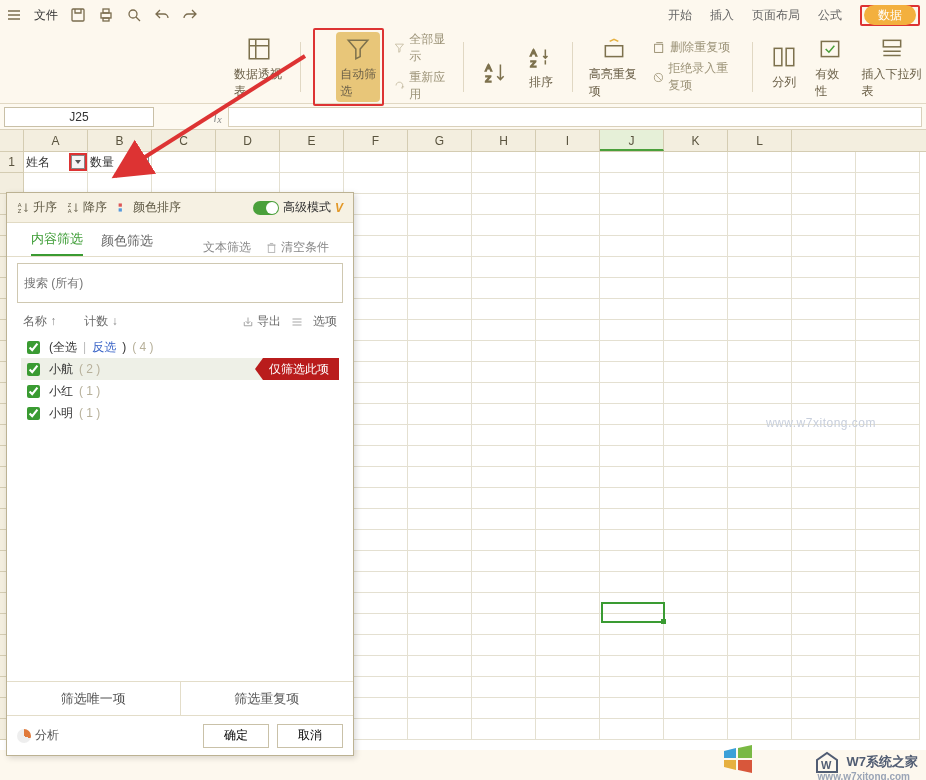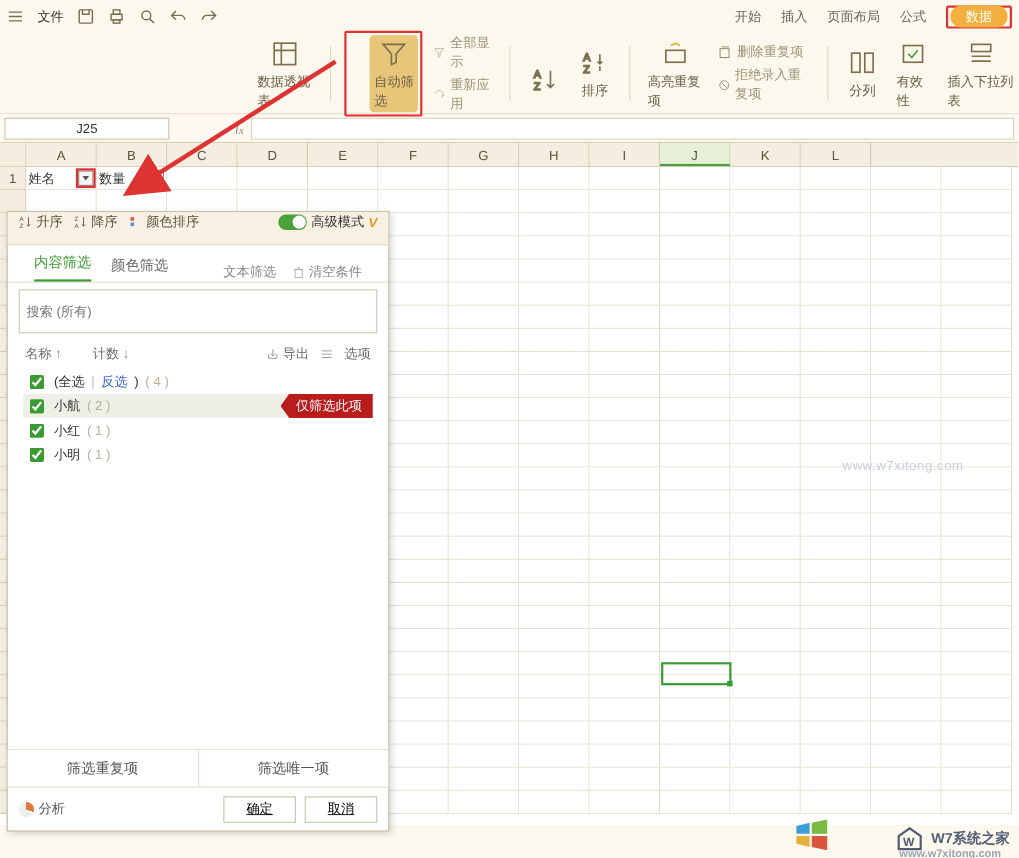--- a/index.html
+++ b/index.html
@@ -148,21 +148,21 @@
     height: 564px;
     background: #fff;
     border: 1px solid #bcb293;
     box-shadow: 2px 2px 6px rgba(0,0,0,0.15);
     display:flex; flex-direction:column;
   }
   .fp-top {
     height: 30px;
     background: #f6f1e3;
     border-bottom:1px solid #e1dac3;
-    display:flex; align-items:flex-start; gap:10px; padding:0 10px;
+    display:flex; align-items:center; gap:10px; padding:0 10px;
     font-size:12px;
   }
   .sortbtn { display:flex; align-items:center; gap:3px; color:#5a543f; }
   .sortbtn svg { width:13px; height:13px; }
   .fp-top .adv { margin-left:auto; display:flex; align-items:center; gap:4px; }
   .switch { width:26px; height:14px; background:#4aa03b; border-radius:8px; position:relative; }
   .switch::after { content:""; position:absolute; width:12px; height:12px; background:#fff; border-radius:50%; right:1px; top:1px; }
   .vbadge { color:#e39827; font-weight:bold; font-style:italic; }
 
   .fp-tabs {
@@ -206,21 +206,21 @@
   }
   .fp-foot1 button {
     flex:1; border:none; background:#fff; font-size:13px; color:#555; cursor:pointer;
   }
   .fp-foot1 button + button { border-left:1px solid #e3ddc9; }
   .fp-foot2 {
     height:40px; border-top:1px solid #e3ddc9; display:flex; align-items:center; padding:0 10px; gap:8px;
   }
   .fp-foot2 .an { display:flex; align-items:center; gap:4px; color:#555; }
   .fp-foot2 .an .pc { width:14px; height:14px; border-radius:50%; background: conic-gradient(#e07a3b 0 110deg, #eee 110deg 360deg); }
-  .fp-foot2 .btns { margin-left:auto; display:flex; gap:8px;text-decoration:underline; }
+  .fp-foot2 .btns { margin-left:auto; display:flex; gap:8px; }
   .fp-foot2 button {
     width:66px; height:24px; border:1px solid #c9c1a8; background:#fff; font-size:12px; cursor:pointer;
   }
 
   
   .arrow-annot {
     position:absolute;
     top: 46px; left: 100px;
     width: 210px; height: 140px;
     pointer-events:none;
@@ -1003,22 +1003,22 @@
       <span class="cnt">( 1 )</span>
     </div>
     <div class="fp-row">
       <input type="checkbox" checked="" style="">
       <span>小明</span>
       <span class="cnt">( 1 )</span>
     </div>
   </div>
 
   <div class="fp-foot1">
+    <button>筛选唯一项</button>
     <button>筛选重复项</button>
-    <button>筛选唯一项</button>
   </div>
   <div class="fp-foot2">
     <span class="an">
       <span class="pc"></span>
       <span>分析</span>
     </span>
     <span class="btns">
       <button>确定</button>
       <button>取消</button>
     </span>

